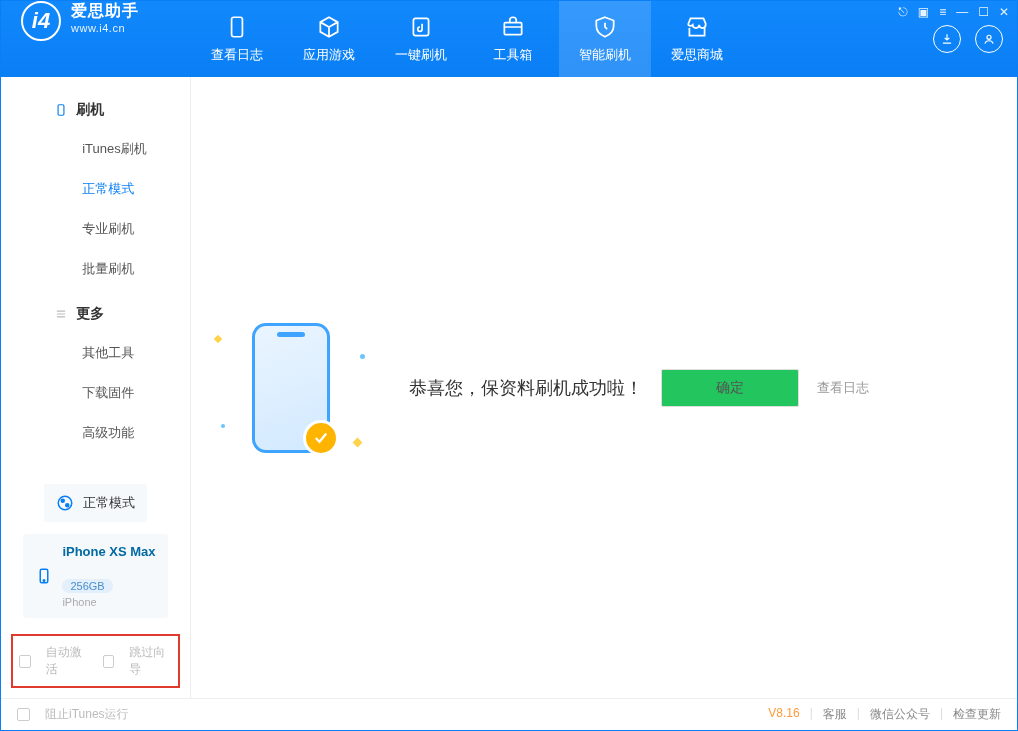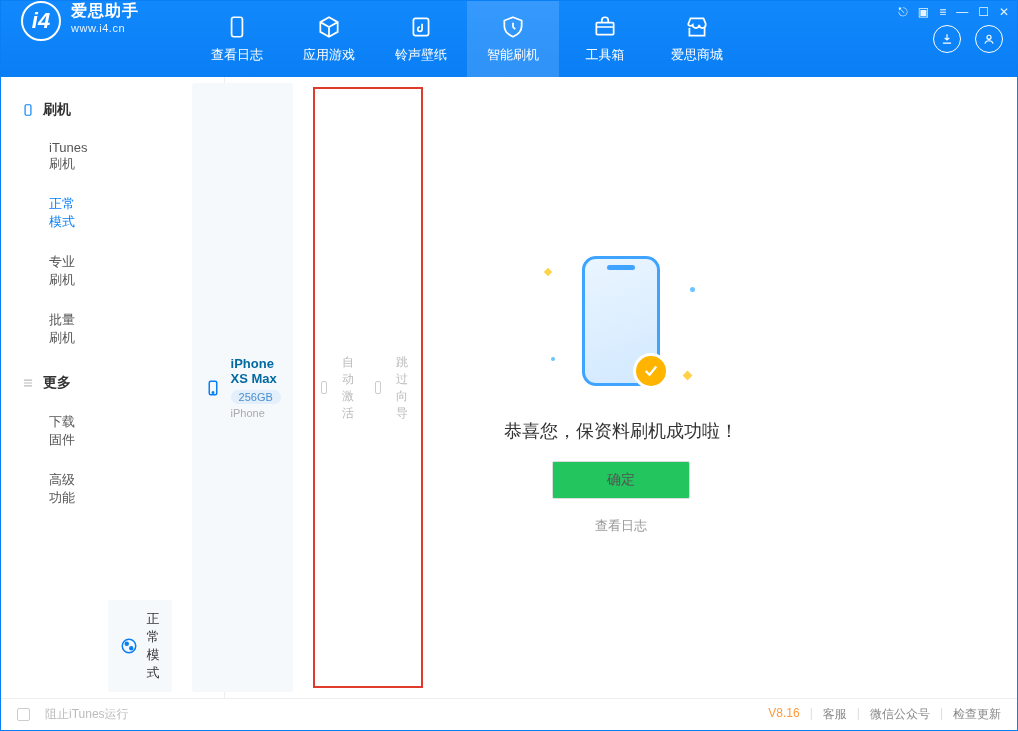--- a/index.html
+++ b/index.html
@@ -16,41 +16,41 @@
 .tab { width: 92px; display: flex; flex-direction: column; align-items: center; justify-content: center; gap: 6px; cursor: pointer; font-size: 13px; }
 .tab.active { background: rgba(255,255,255,.15); }
 .tab svg { width: 26px; height: 26px; }
 .header-right { margin-left: auto; display: flex; align-items: center; padding-right: 14px; gap: 14px; }
 .circ-btn { width: 28px; height: 28px; border: 1.5px solid #fff; border-radius: 50%; display: flex; align-items: center; justify-content: center; cursor: pointer; }
 .sys-btns { position: absolute; top: 4px; right: 8px; display: flex; gap: 10px; align-items: center; }
 .sys-btns span { cursor: pointer; font-size: 12px; opacity: .9; }
 
 
 .body { flex: 1; display: flex; overflow: hidden; }
-.sidebar { width: 224px; border-right: 1px solid #eee; display: flex; flex-direction: row; }
+.sidebar { width: 190px; border-right: 1px solid #eee; display: flex; flex-direction: column; align-items: center; }
 .nav { padding: 14px 0; }
 .nav-group { margin-bottom: 6px; }
 .nav-head { display: flex; align-items: center; gap: 8px; padding: 10px 20px; font-weight: 600; color: #333; font-size: 14px; }
 .nav-head svg { width: 14px; height: 14px; color: #0a7ff5; }
 .nav-item { padding: 11px 10px 11px 48px; color: #555; cursor: pointer; font-size: 13px; }
 .nav-item.active { color: #0a7ff5; }
 
 .device-card { margin: 6px 10px; background: #f5f9fc; border-radius: 3px; padding: 10px 12px; display: flex; align-items: center; gap: 9px; color: #333; }
 .device-card.mode { margin-top: auto; }
 .device-icon { width: 18px; height: 18px; color: #0a7ff5; flex-shrink: 0; }
 .device-name { font-weight: 600; color: #0369a1; font-size: 13px; }
-.device-sub { display: inline-block; margin-top: 4px; padding: 1px 8px; background: #e3effa; color: #4a8ecf; border-radius: 9px; font-size: 11px; }
+.device-sub { display: inline-block; margin-top: 20px; padding: 1px 8px; background: #e3effa; color: #4a8ecf; border-radius: 9px; font-size: 11px; }
 .device-type { color: #aaa; font-size: 11px; margin-top: 3px; }
 
 .opts-row { border: 2px solid #e03a2f; margin: 10px; padding: 8px 6px; display: flex; gap: 14px; align-items: center; }
 .chk { display: flex; align-items: center; gap: 15px; color: #bbb; font-size: 12px; cursor: pointer; }
 .chk-box { width: 13px; height: 13px; border: 1px solid #ccc; border-radius: 2px; }
 
 
-.main { flex: 1; display: flex; flex-direction: column; align-items: center; justify-content: center; gap: 18px; }
+.main { flex: 1; display: flex; flex-direction: row; align-items: center; gap: 18px; }
 .phone-illus { position: relative; width: 200px; height: 160px; display: flex; align-items: center; justify-content: center; }
 .phone-body { width: 78px; height: 130px; border-radius: 14px; border: 3px solid #3fa4ff; background: linear-gradient(160deg,#eaf5ff,#d2e9ff); position: relative; }
 .phone-body::before { content:""; position:absolute; top:6px; left:50%; transform:translateX(-50%); width:28px; height:5px; background:#3fa4ff; border-radius:3px; }
 .check-badge { position:absolute; bottom:-6px; right:-12px; width:36px; height:36px; background:#ffb400; border-radius:50%; display:flex; align-items:center; justify-content:center; border: 3px solid #fff; }
 .sparkle { position:absolute; background:#ffd24a; }
 .sparkle.s1 { width:6px; height:6px; transform:rotate(45deg); top:28px; left:24px; }
 .sparkle.s2 { width:5px; height:5px; border-radius:50%; background:#6bc3ff; top:46px; right:26px; }
 .sparkle.s3 { width:7px; height:7px; transform:rotate(45deg); bottom:22px; right:30px; }
 .sparkle.s4 { width:4px; height:4px; border-radius:50%; background:#6bc3ff; bottom:40px; left:30px; }
 .success-msg { font-size: 18px; color: #333; font-weight: 500; }
@@ -96,35 +96,35 @@
         <svg viewBox="0 0 24 24" fill="none" stroke="#fff" stroke-width="1.6">
             <path d="M12 3l8 4.5v9L12 21l-8-4.5v-9L12 3z M4 7.5l8 4.5 8-4.5 M12 12v9"></path>
           </svg>
         <span>应用游戏</span>
       </div>
       <div class="tab">
         <svg viewBox="0 0 24 24" fill="none" stroke="#fff" stroke-width="1.6">
             <rect x="5" y="4" width="14" height="16" rx="2"></rect>
             <path d="M13 9v5a2 2 0 11-2-2"></path>
           </svg>
-        <span>铃声壁纸</span>
+        <span>一键刷机</span>
+      </div>
+      <div class="tab">
+        <svg viewBox="0 0 24 24" fill="none" stroke="#fff" stroke-width="1.6">
+            <rect x="4" y="8" width="16" height="11" rx="1"></rect>
+            <path d="M9 8V6a3 3 0 016 0v2 M4 12h16"></path>
+          </svg>
+        <span>工具箱</span>
       </div>
       <div class="tab active">
         <svg viewBox="0 0 24 24" fill="none" stroke="#fff" stroke-width="1.6">
             <path d="M12 3l8 3v5c0 5-3.5 8-8 10-4.5-2-8-5-8-10V6l8-3z"></path>
             <path d="M12 8v4l2 2"></path>
           </svg>
         <span>智能刷机</span>
-      </div>
-      <div class="tab">
-        <svg viewBox="0 0 24 24" fill="none" stroke="#fff" stroke-width="1.6">
-            <rect x="4" y="8" width="16" height="11" rx="1"></rect>
-            <path d="M9 8V6a3 3 0 016 0v2 M4 12h16"></path>
-          </svg>
-        <span>工具箱</span>
       </div>
       <div class="tab">
         <svg viewBox="0 0 24 24" fill="none" stroke="#fff" stroke-width="1.6">
             <path d="M4 9l2-5h12l2 5v1a3 3 0 01-6 0 3 3 0 01-6 0 3 3 0 01-4 0V9z"></path>
             <path d="M5 13v7h14v-7"></path>
           </svg>
         <span>爱思商城</span>
       </div>
     </div>
     <div class="header-right">
@@ -157,20 +157,21 @@
           <div class="nav-item">专业刷机</div>
           <div class="nav-item">批量刷机</div>
         </div>
         <div class="nav-group">
           <div class="nav-head">
             <svg viewBox="0 0 24 24" fill="none" stroke="#bbb" stroke-width="2">
                 <path d="M5 7h14M5 12h14M5 17h14"></path>
               </svg>
             <span>更多</span>
           </div>
+          <div class="nav-item">其他工具</div>
           <div class="nav-item">下载固件</div>
           <div class="nav-item">高级功能</div>
         </div>
       </div>
 
       <div class="device-card mode">
         <svg class="device-icon" viewBox="0 0 24 24" fill="none" stroke="currentColor" stroke-width="2">
             <circle cx="12" cy="12" r="9"></circle>
             <circle cx="9" cy="9" r="2" fill="currentColor"></circle>
             <circle cx="15" cy="15" r="2" fill="currentColor"></circle>

